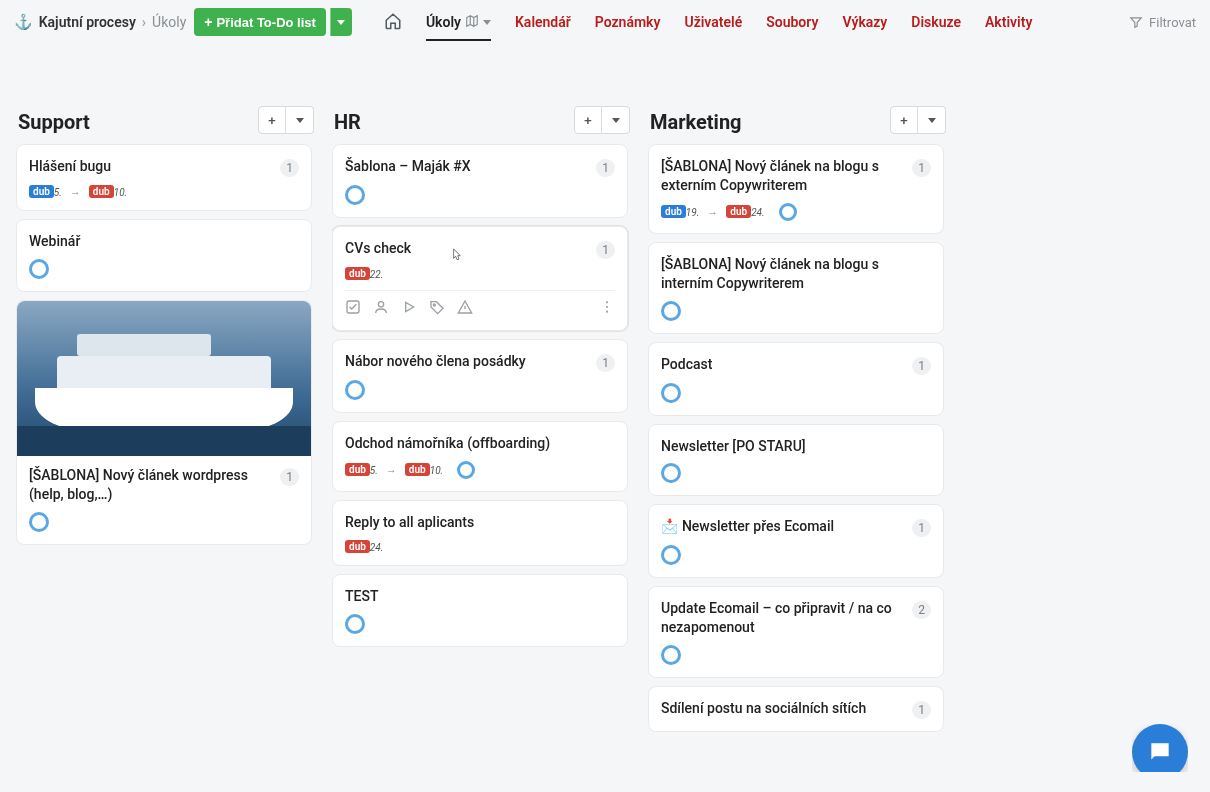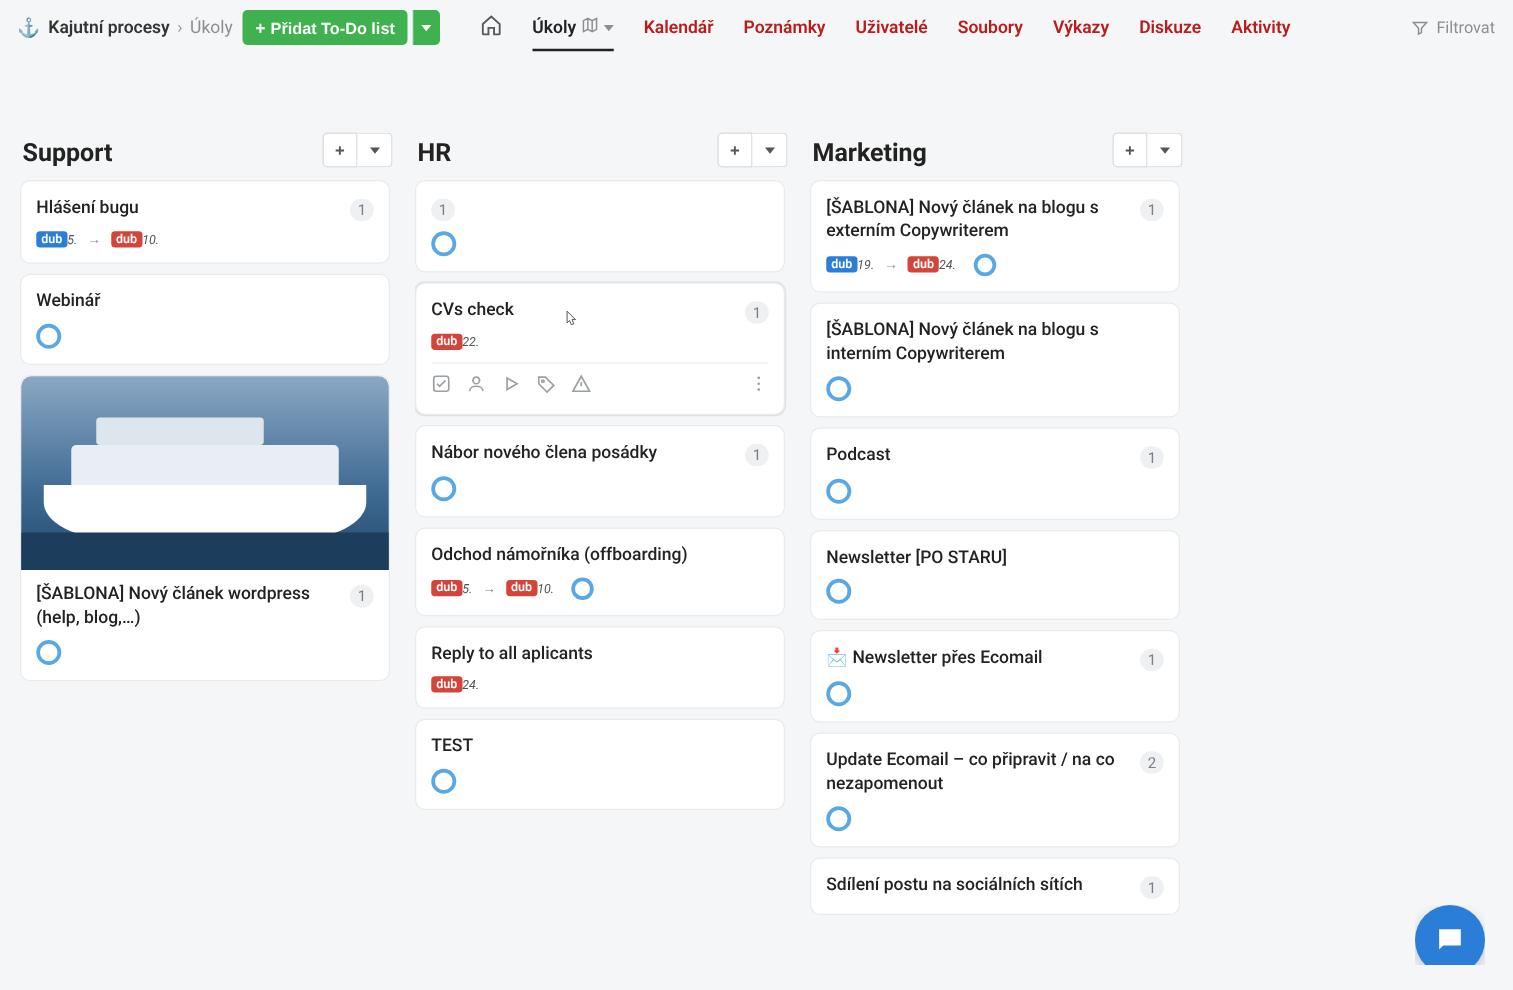--- a/index.html
+++ b/index.html
@@ -430,20 +430,21 @@
             <b>+</b>
           </button>
       <button class="sq-btn">
             <span class="caret-down"></span>
           </button>
     </span>
       </div>
       <div class="col-body">
         <div class="card">
           <div class="card-title-row">
+            <div class="card-title">Šablona – Maják #X</div>
             <span class="count-badge">1</span>
           </div>
           <div class="status-ring"></div>
         </div>
         <div class="card hover" style="position: relative;"><div class="card-title-row">
             <div class="card-title">CVs check</div>
             <span class="count-badge">1</span>
           </div><div class="dates">
            <span class="date-chip">
                 <span class="mon red">dub</span>

